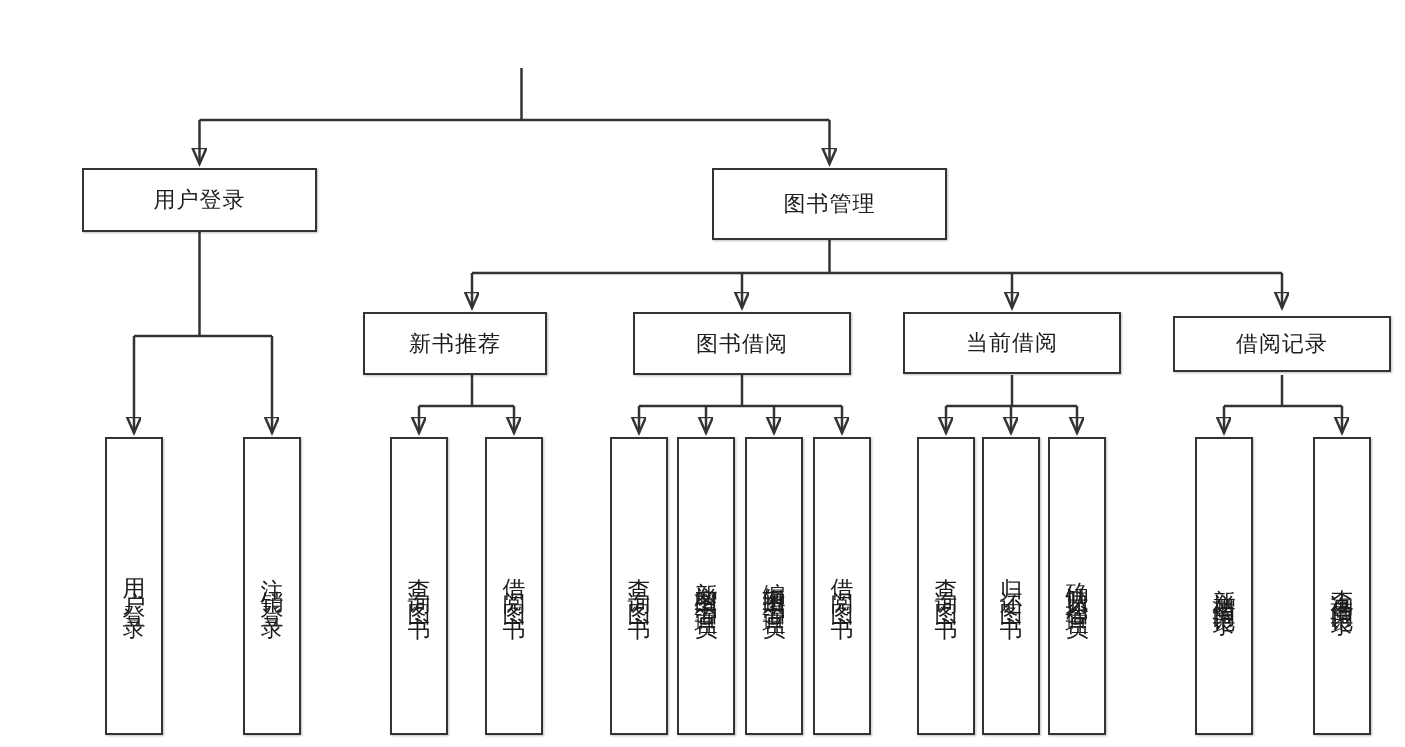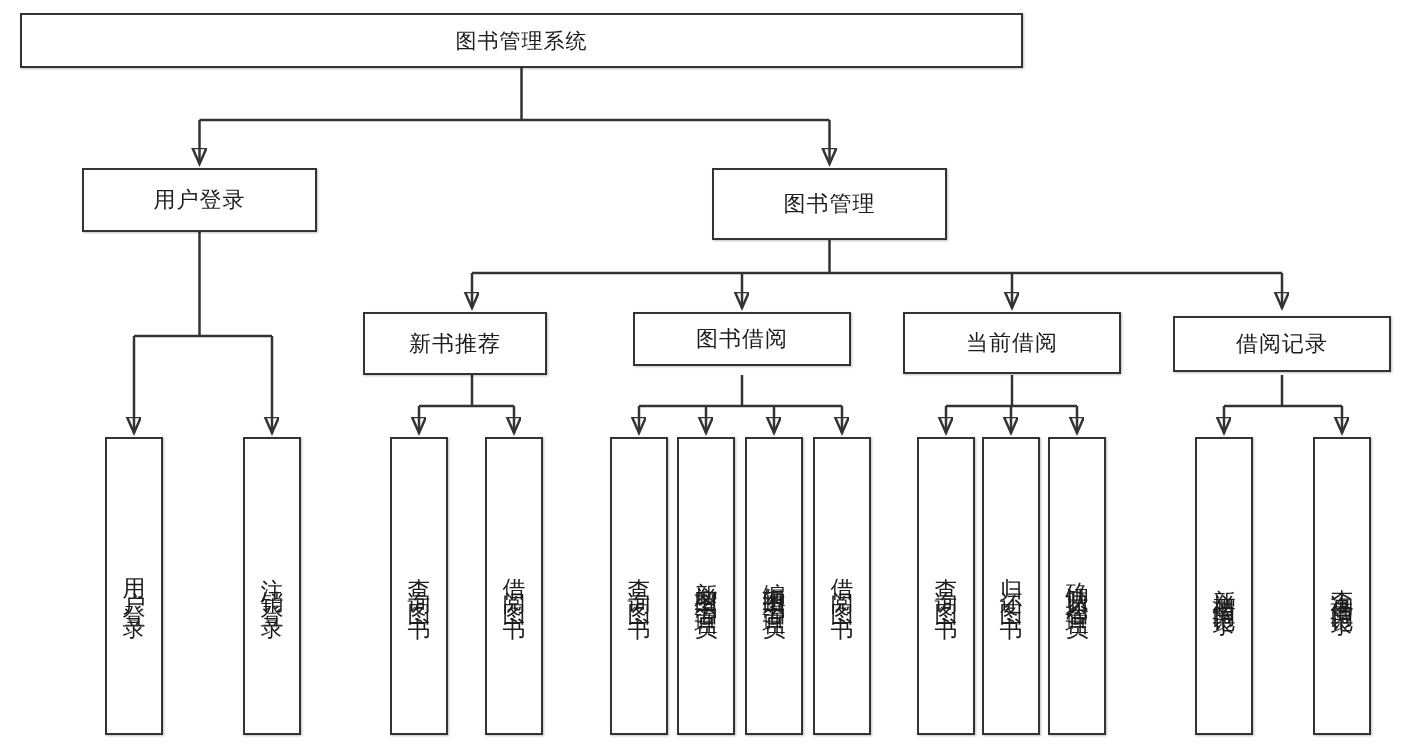--- a/index.html
+++ b/index.html
@@ -89,27 +89,26 @@
     <path d="M946 406 V433" marker-end="url(#arrow)"></path>
     <path d="M1011 406 V433" marker-end="url(#arrow)"></path>
     <path d="M1077 406 V433" marker-end="url(#arrow)"></path>
 
     <path d="M1282 375 V406"></path>
     <path d="M1224 406 H1342"></path>
     <path d="M1224 406 V433" marker-end="url(#arrow)"></path>
     <path d="M1342 406 V433" marker-end="url(#arrow)"></path>
   </svg>
 
-  <div class="node hbox root-box" style="left:20px; top:13px; width:1003px; height:55px;">图书管理系统</div>
 
   <div class="node hbox" style="left:82px; top:168px; width:235px; height:64px;">用户登录</div>
   <div class="node hbox" style="left:712px; top:168px; width:235px; height:72px;">图书管理</div>
 
   <div class="node hbox" style="left:363px; top:312px; width:184px; height:63px;">新书推荐</div>
-  <div class="node hbox" style="left:633px; top:312px; width:218px; height:54px;">图书借阅</div>
+  <div class="node hbox" style="left:633px; top:312px; width:218px; height:63px;">图书借阅</div>
   <div class="node hbox" style="left:903px; top:312px; width:218px; height:62px;">当前借阅</div>
   <div class="node hbox" style="left:1173px; top:316px; width:218px; height:56px;">借阅记录</div>
 
   <div class="node vbox" style="left:105px;">
     <span class="vtext sp">用户登录</span>
   </div>
   <div class="node vbox" style="left:243px;">
     <span class="vtext sp">注销登录</span>
   </div>
 

